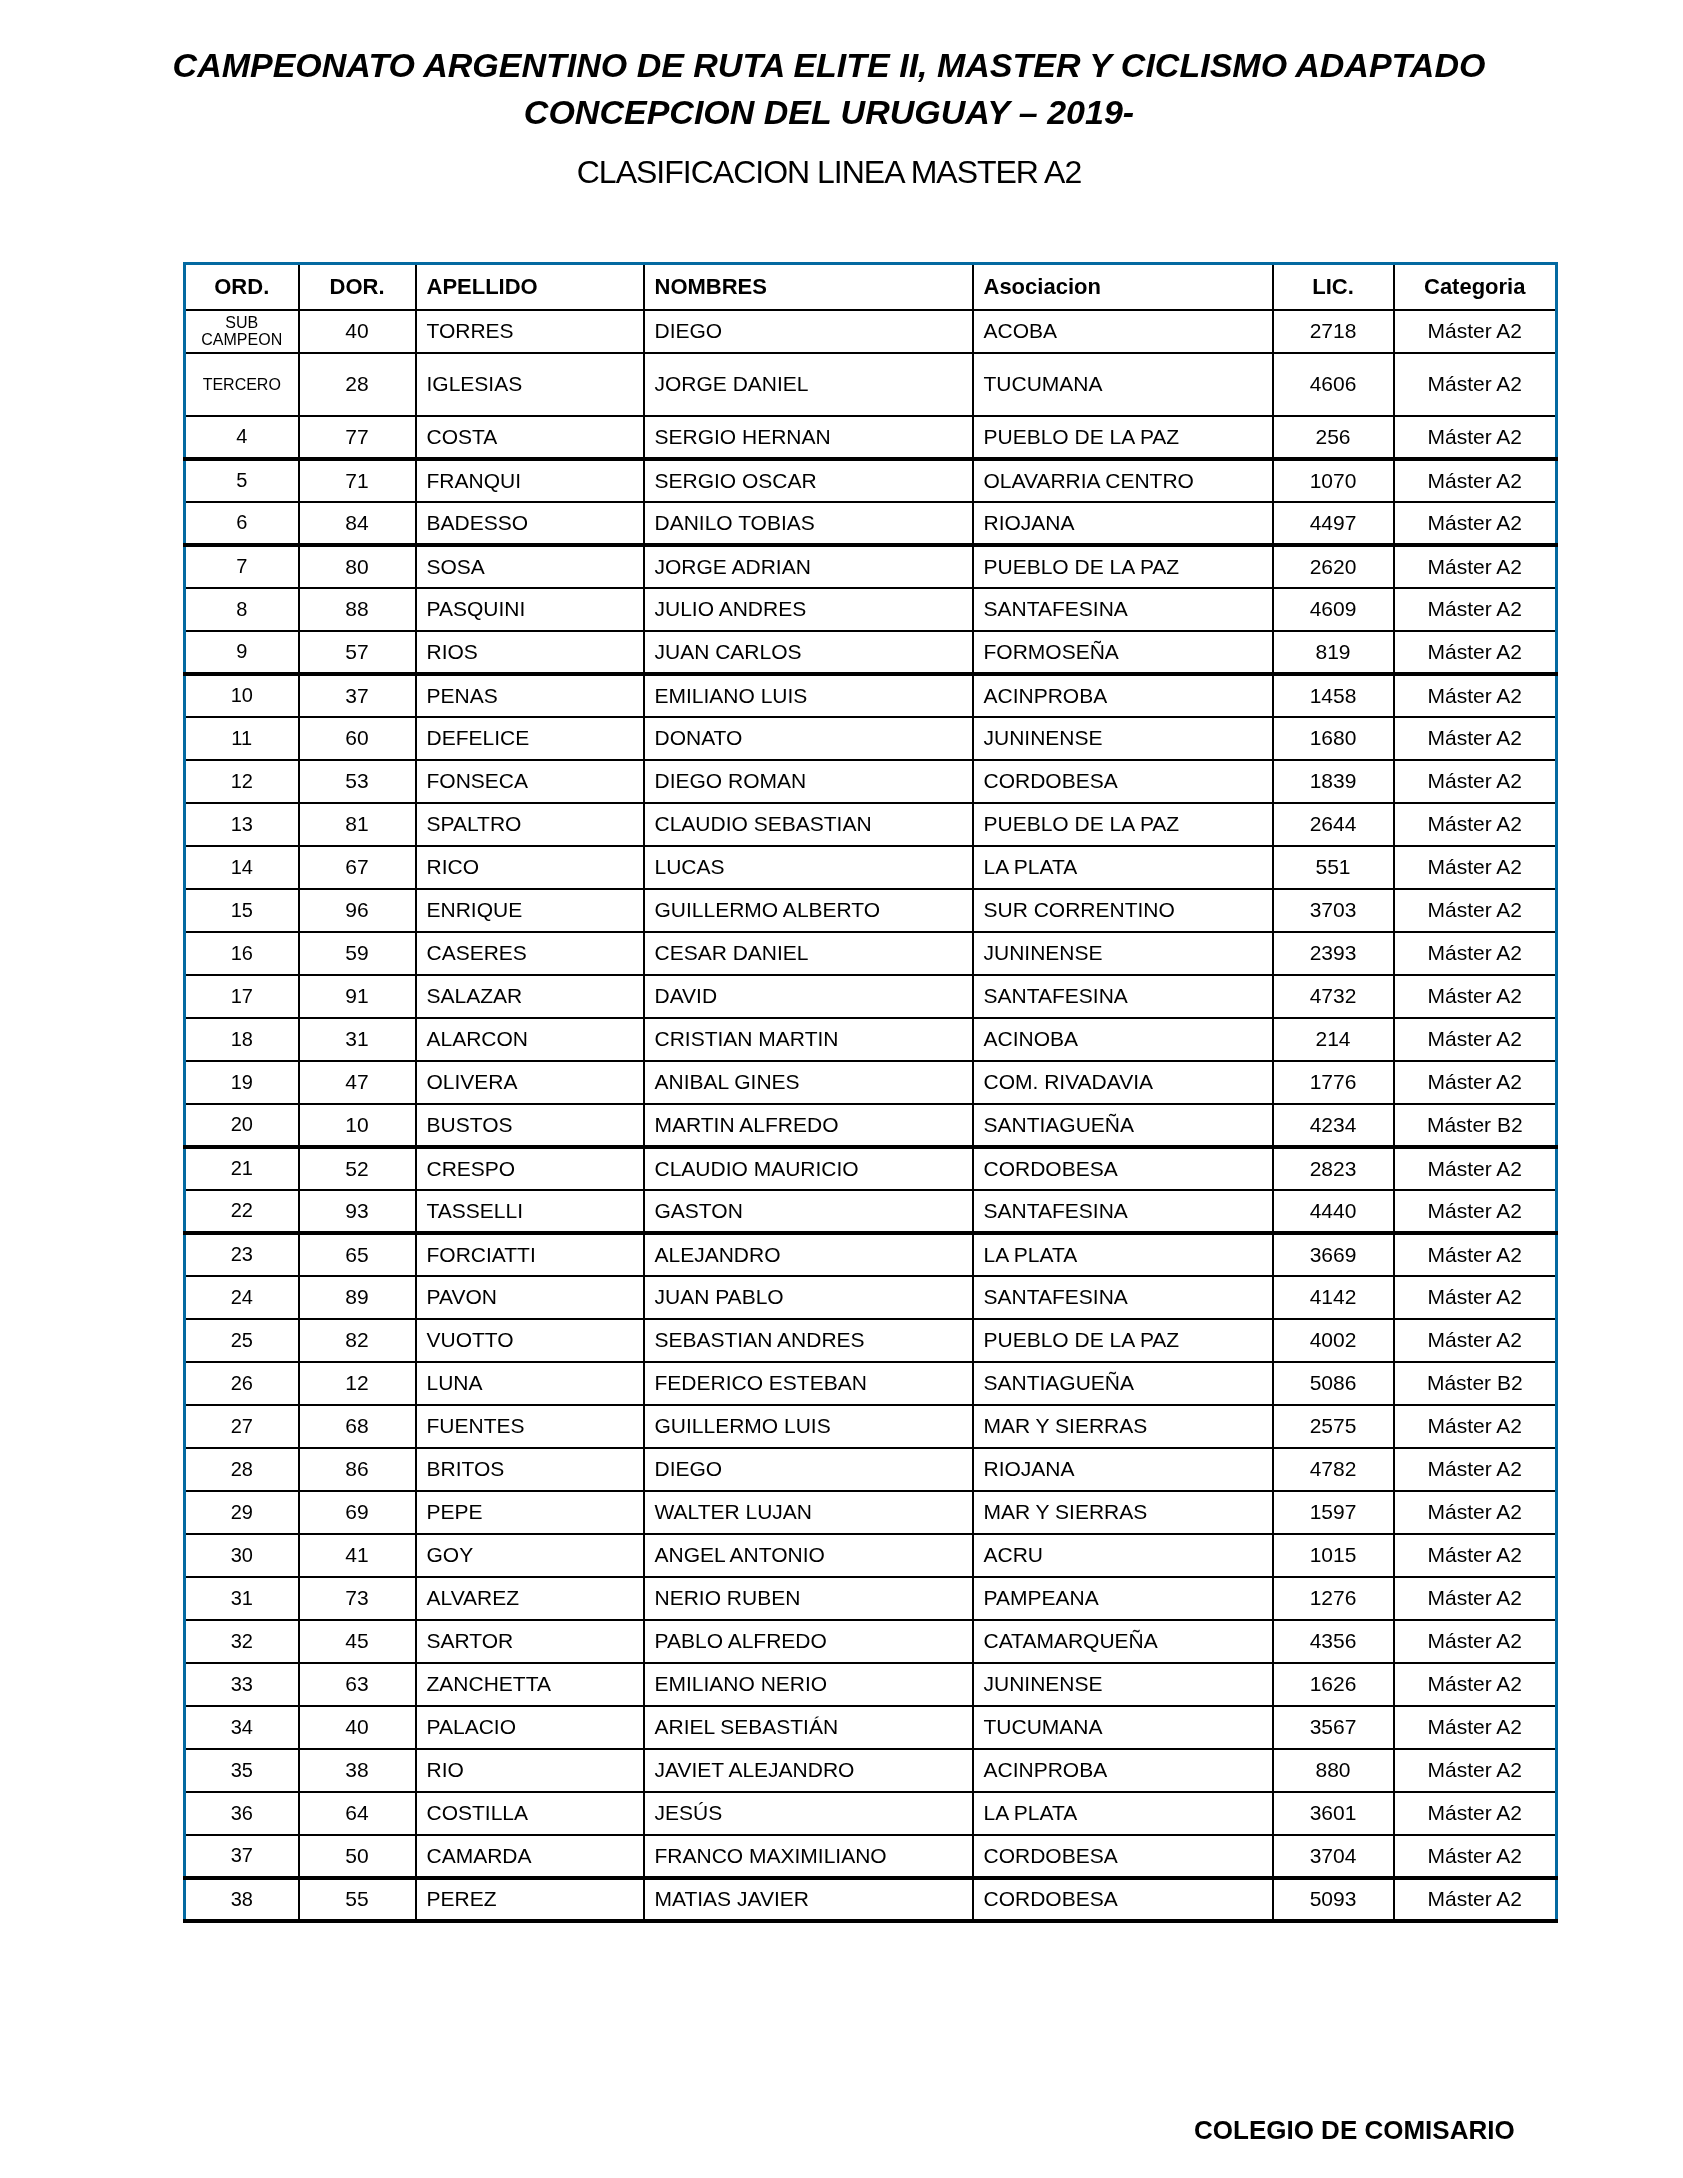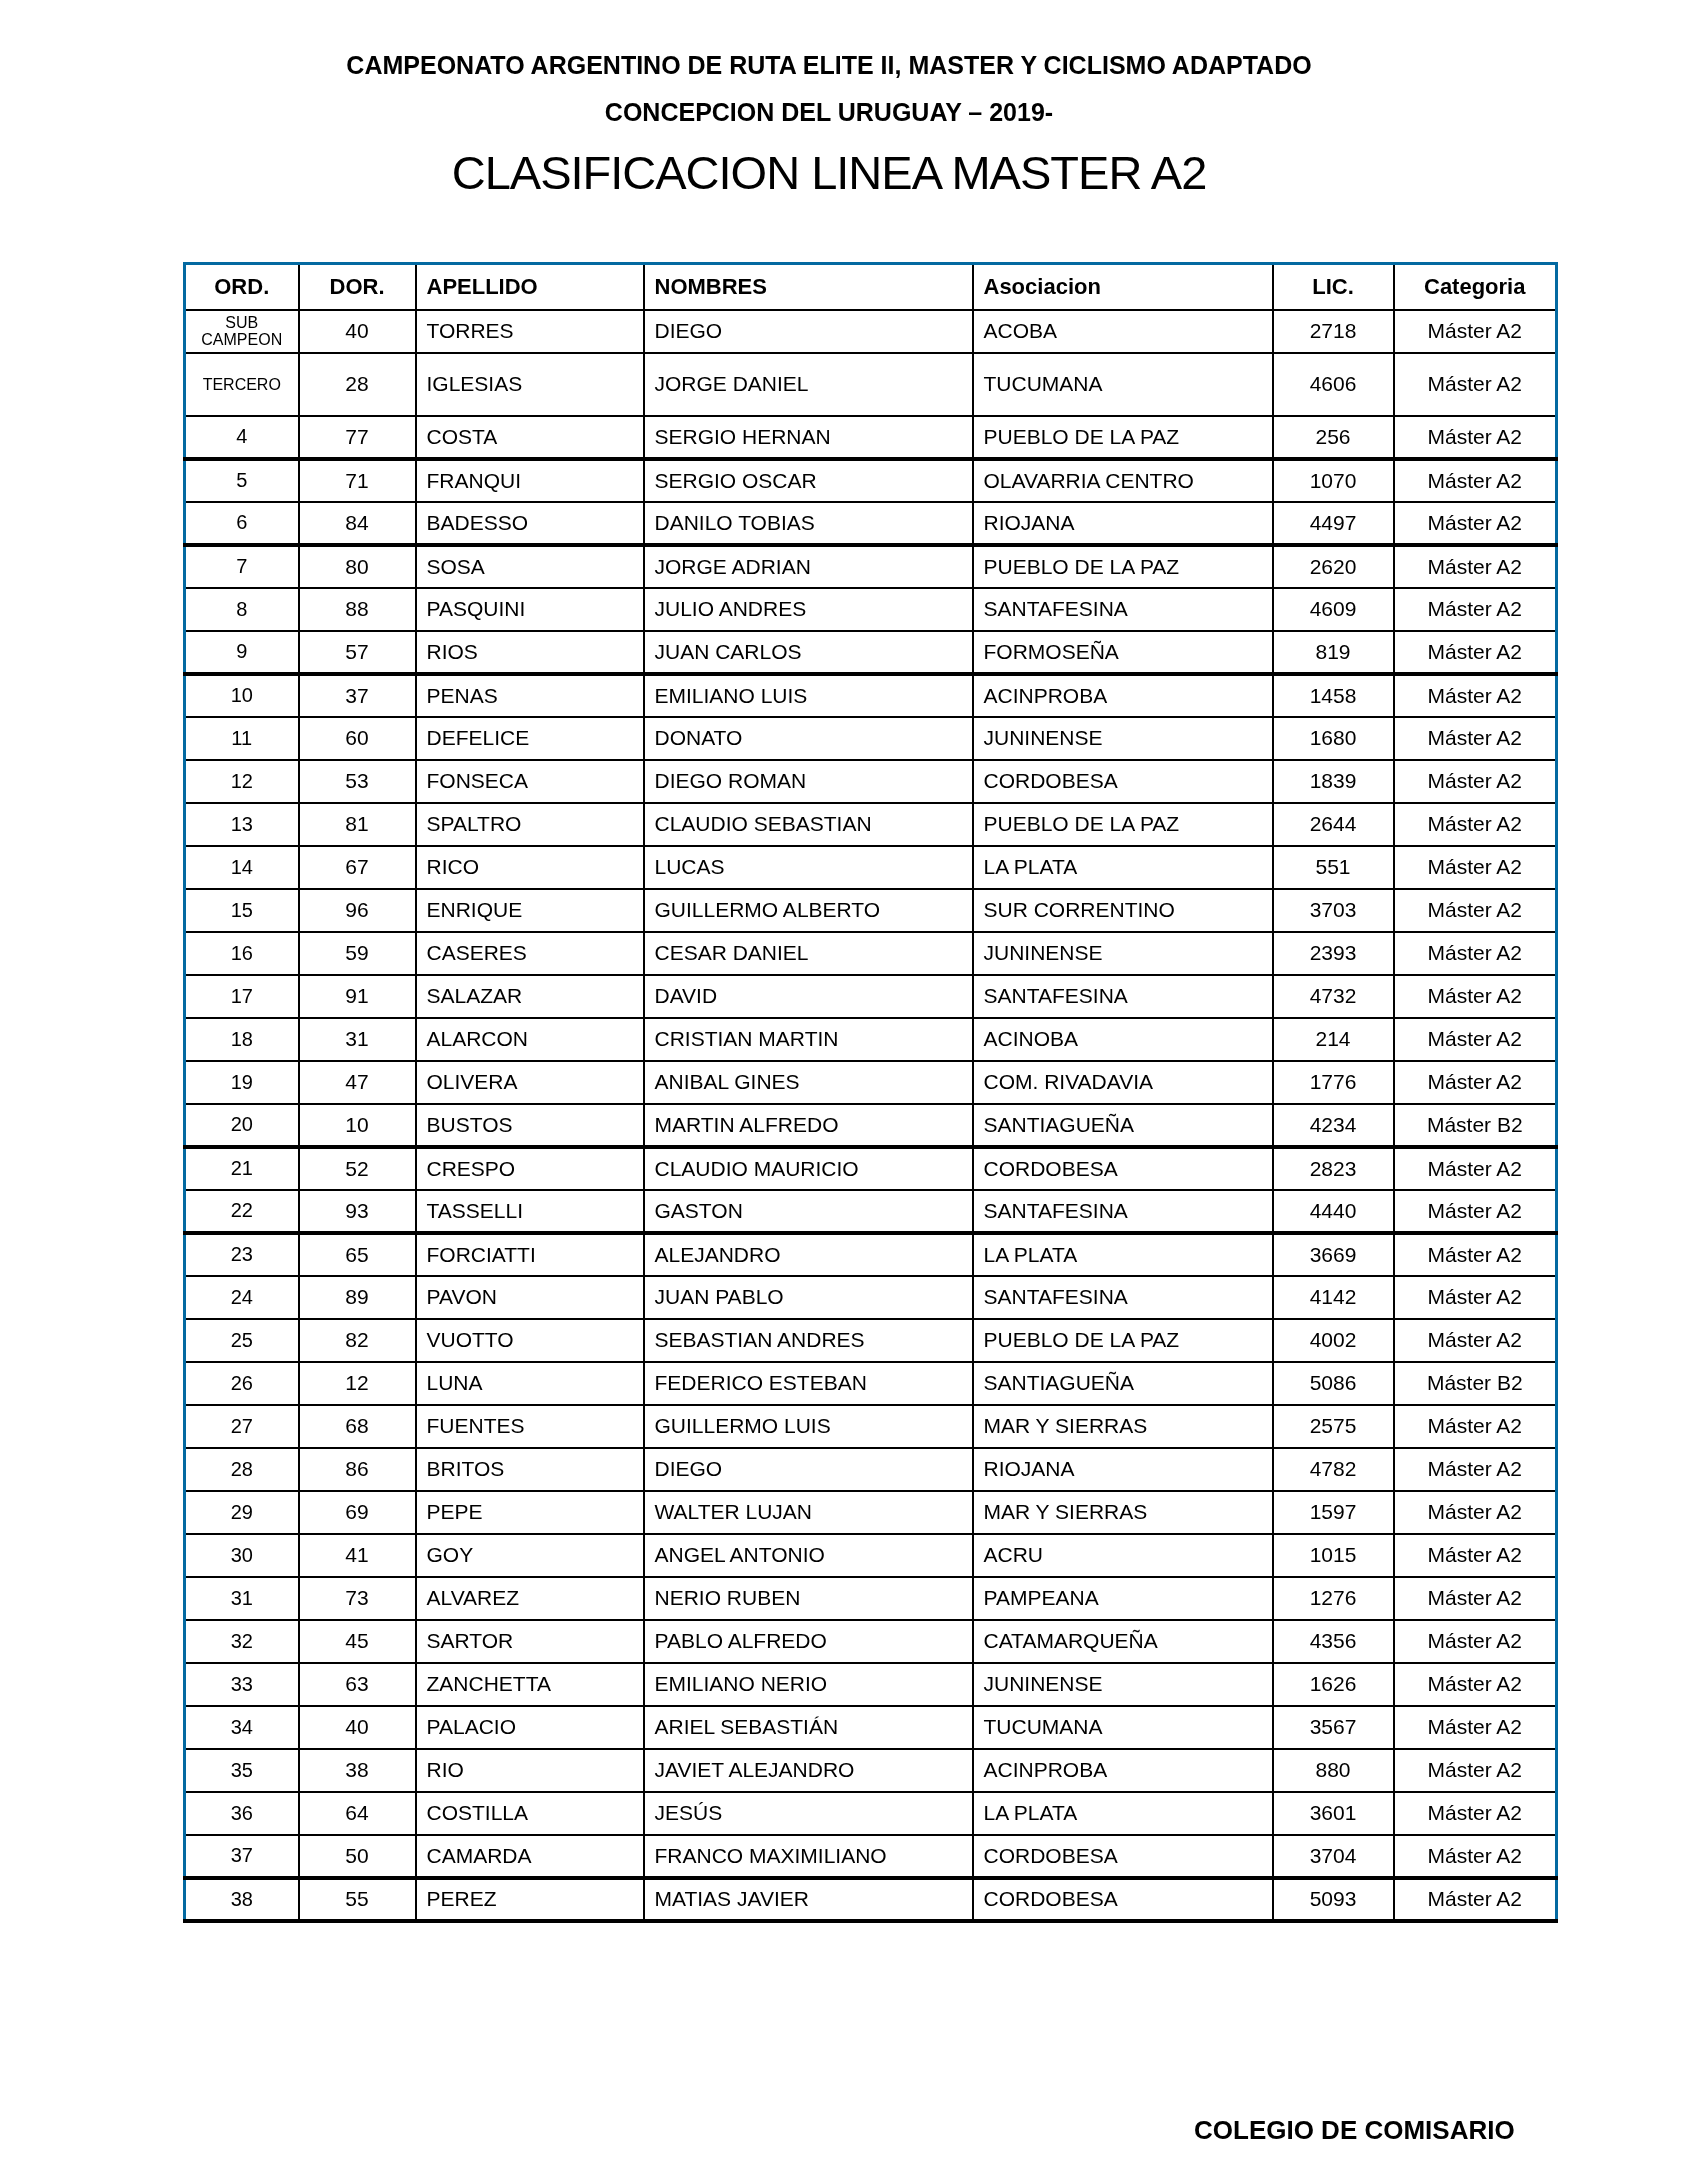--- a/index.html
+++ b/index.html
@@ -1,22 +1,22 @@
 <!DOCTYPE html>
 <html><head>
 <meta charset="utf-8">
 <style>
   html,body{margin:0;padding:0;}
   body{
     width:1683px;height:2178px;background:#ffffff;color:#000;
     font-family:"Liberation Sans", sans-serif;position:relative;overflow:hidden;
   }
   .titles{position:absolute;left:0;top:42px;width:1658px;text-align:center;}
-  .t-bold{font-size:25px;font-weight:700;line-height:47px;letter-spacing:0px;}
-  .t-big{font-size:47px;font-weight:400;line-height:57px;letter-spacing:-1px;margin-top:8px;}
+  .t-bold{font-size:34px;font-weight:700;line-height:47px;letter-spacing:0px;font-style:italic;}
+  .t-big{font-size:32px;font-weight:400;line-height:57px;letter-spacing:-1px;margin-top:8px;}
 
   table.results{
     position:absolute;left:183px;top:262px;width:1371px;
     border-collapse:collapse;table-layout:fixed;
     border:3px solid #0369a1;
   }
   col.c0{width:114px;} col.c1{width:117px;} col.c2{width:228px;}
   col.c3{width:329px;} col.c4{width:300px;} col.c5{width:121px;} col.c6{width:163px;}
   th,td{
     border:2px solid #000;overflow:hidden;white-space:nowrap;

